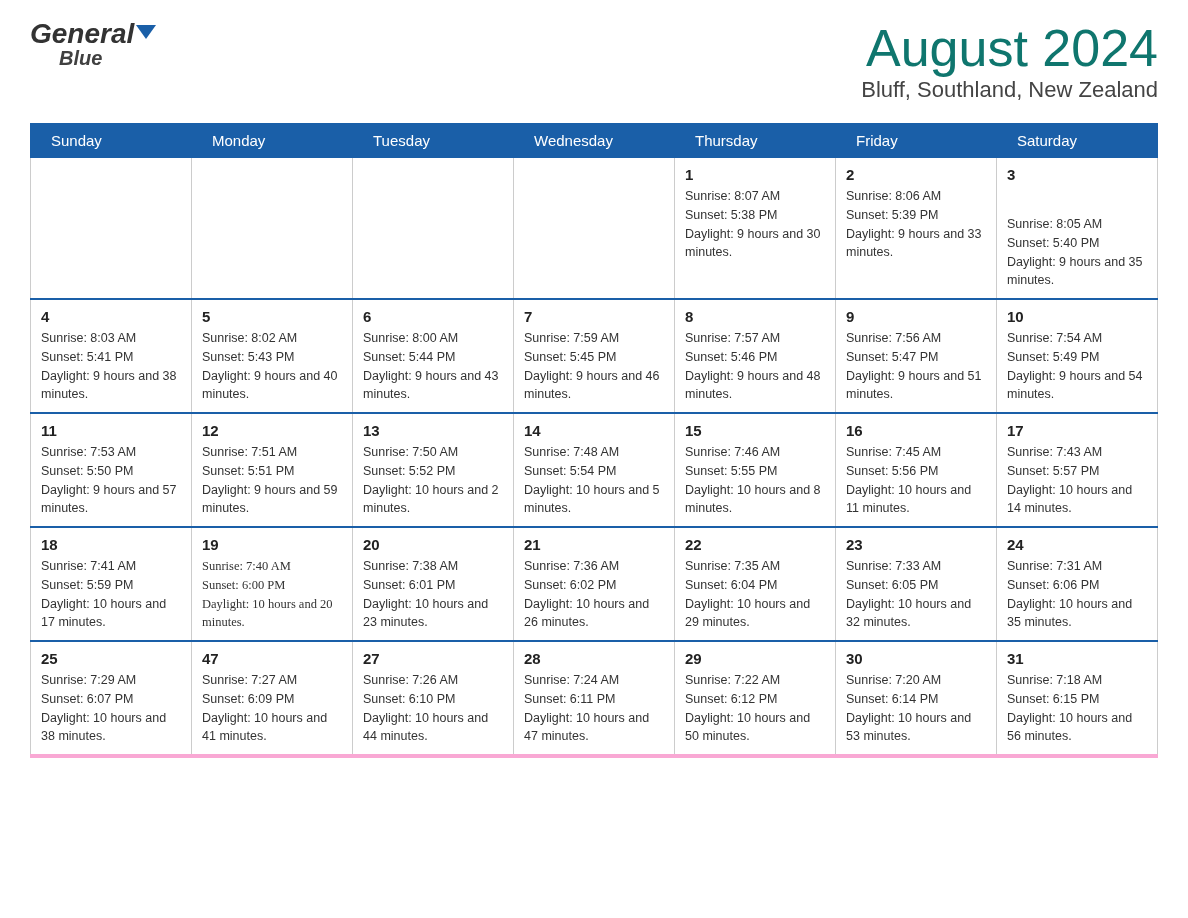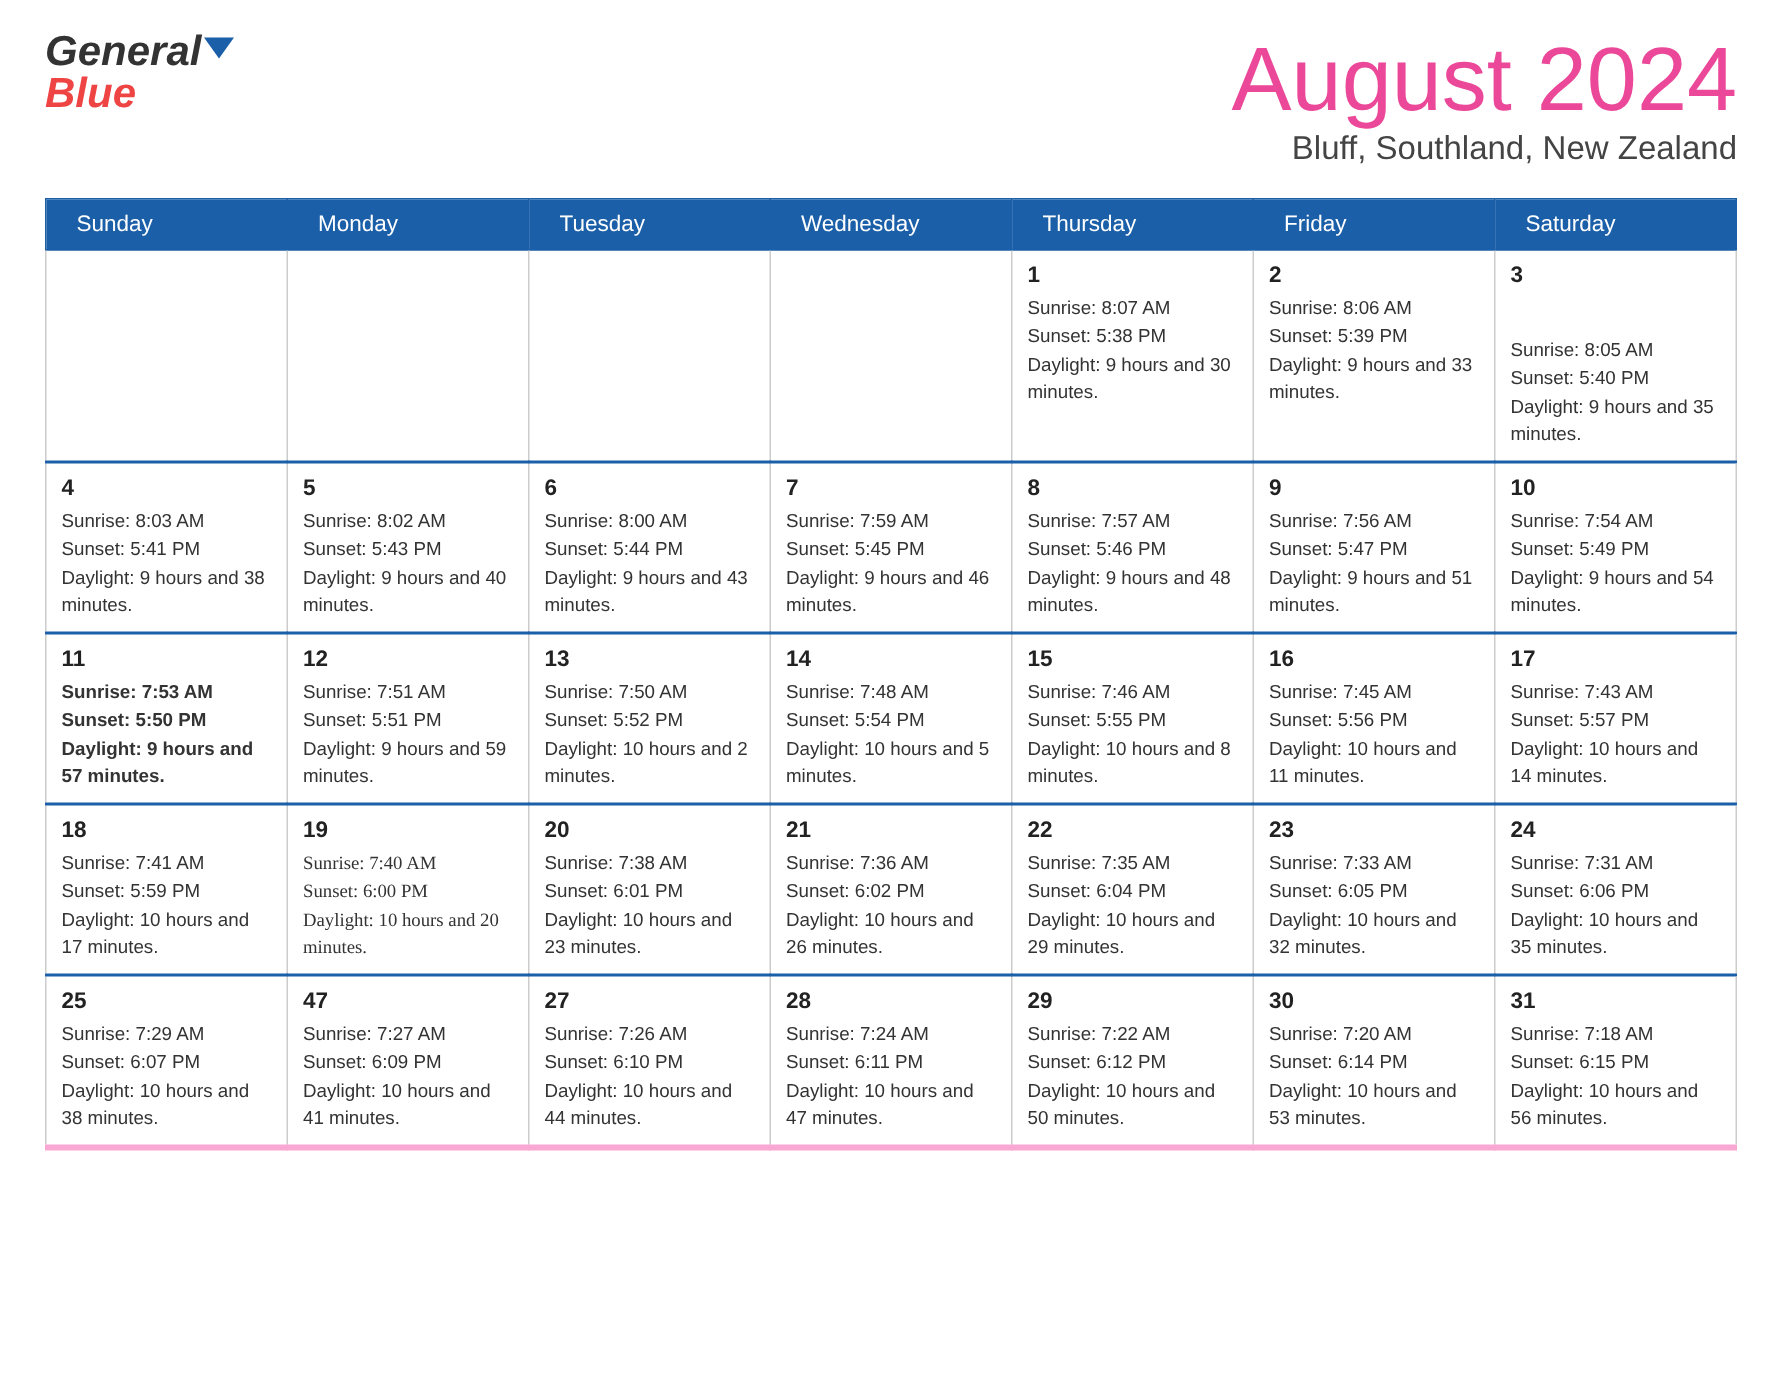--- a/index.html
+++ b/index.html
@@ -22,43 +22,44 @@
       align-items: flex-start;
       font-style: italic;
     }
     .logo-general {
       font-size: 28px;
       font-weight: bold;
       color: #333;
       line-height: 1;
     }
     .logo-blue {
-      font-size: 28px;
+      font-size: 20px;
       font-weight: bold;
-      color: #ef4444;
+      color: #404040;
       line-height: 1;
+      margin-left: 29px;
     }
     .logo-triangle {
       display: inline-block;
       width: 0;
       height: 0;
       border-left: 10px solid transparent;
       border-right: 10px solid transparent;
       border-top: 14px solid #1a5fa8;
       margin-left: 2px;
       vertical-align: middle;
       margin-bottom: 4px;
     }
     .title-block {
       text-align: right;
     }
     .title-block h1 {
-      font-size: 60px;
+      font-size: 52px;
       font-weight: 300;
-      color: #ec4899;
+      color: #0f766e;
       line-height: 1.1;
     }
     .title-block h2 {
       font-size: 22px;
       font-weight: normal;
       color: #444;
     }
     table {
       width: 100%;
       border-collapse: collapse;
@@ -201,21 +202,21 @@
         <td>
           <span class="day-num">10</span>
           <div class="day-info" style="white-space: pre-line;">Sunrise: 7:54 AM
 Sunset: 5:49 PM
 Daylight: 9 hours and 54 minutes.</div>
         </td>
       </tr>
       <tr>
         <td>
           <span class="day-num">11</span>
-          <div class="day-info" style="white-space: pre-line; font-weight: bold;">Sunrise: 7:53 AM
+          <div class="day-info" style="white-space: pre-line;">Sunrise: 7:53 AM
 Sunset: 5:50 PM
 Daylight: 9 hours and 57 minutes.</div>
         </td>
         <td>
           <span class="day-num">12</span>
           <div class="day-info" style="white-space: pre-line;">Sunrise: 7:51 AM
 Sunset: 5:51 PM
 Daylight: 9 hours and 59 minutes.</div>
         </td>
         <td>

